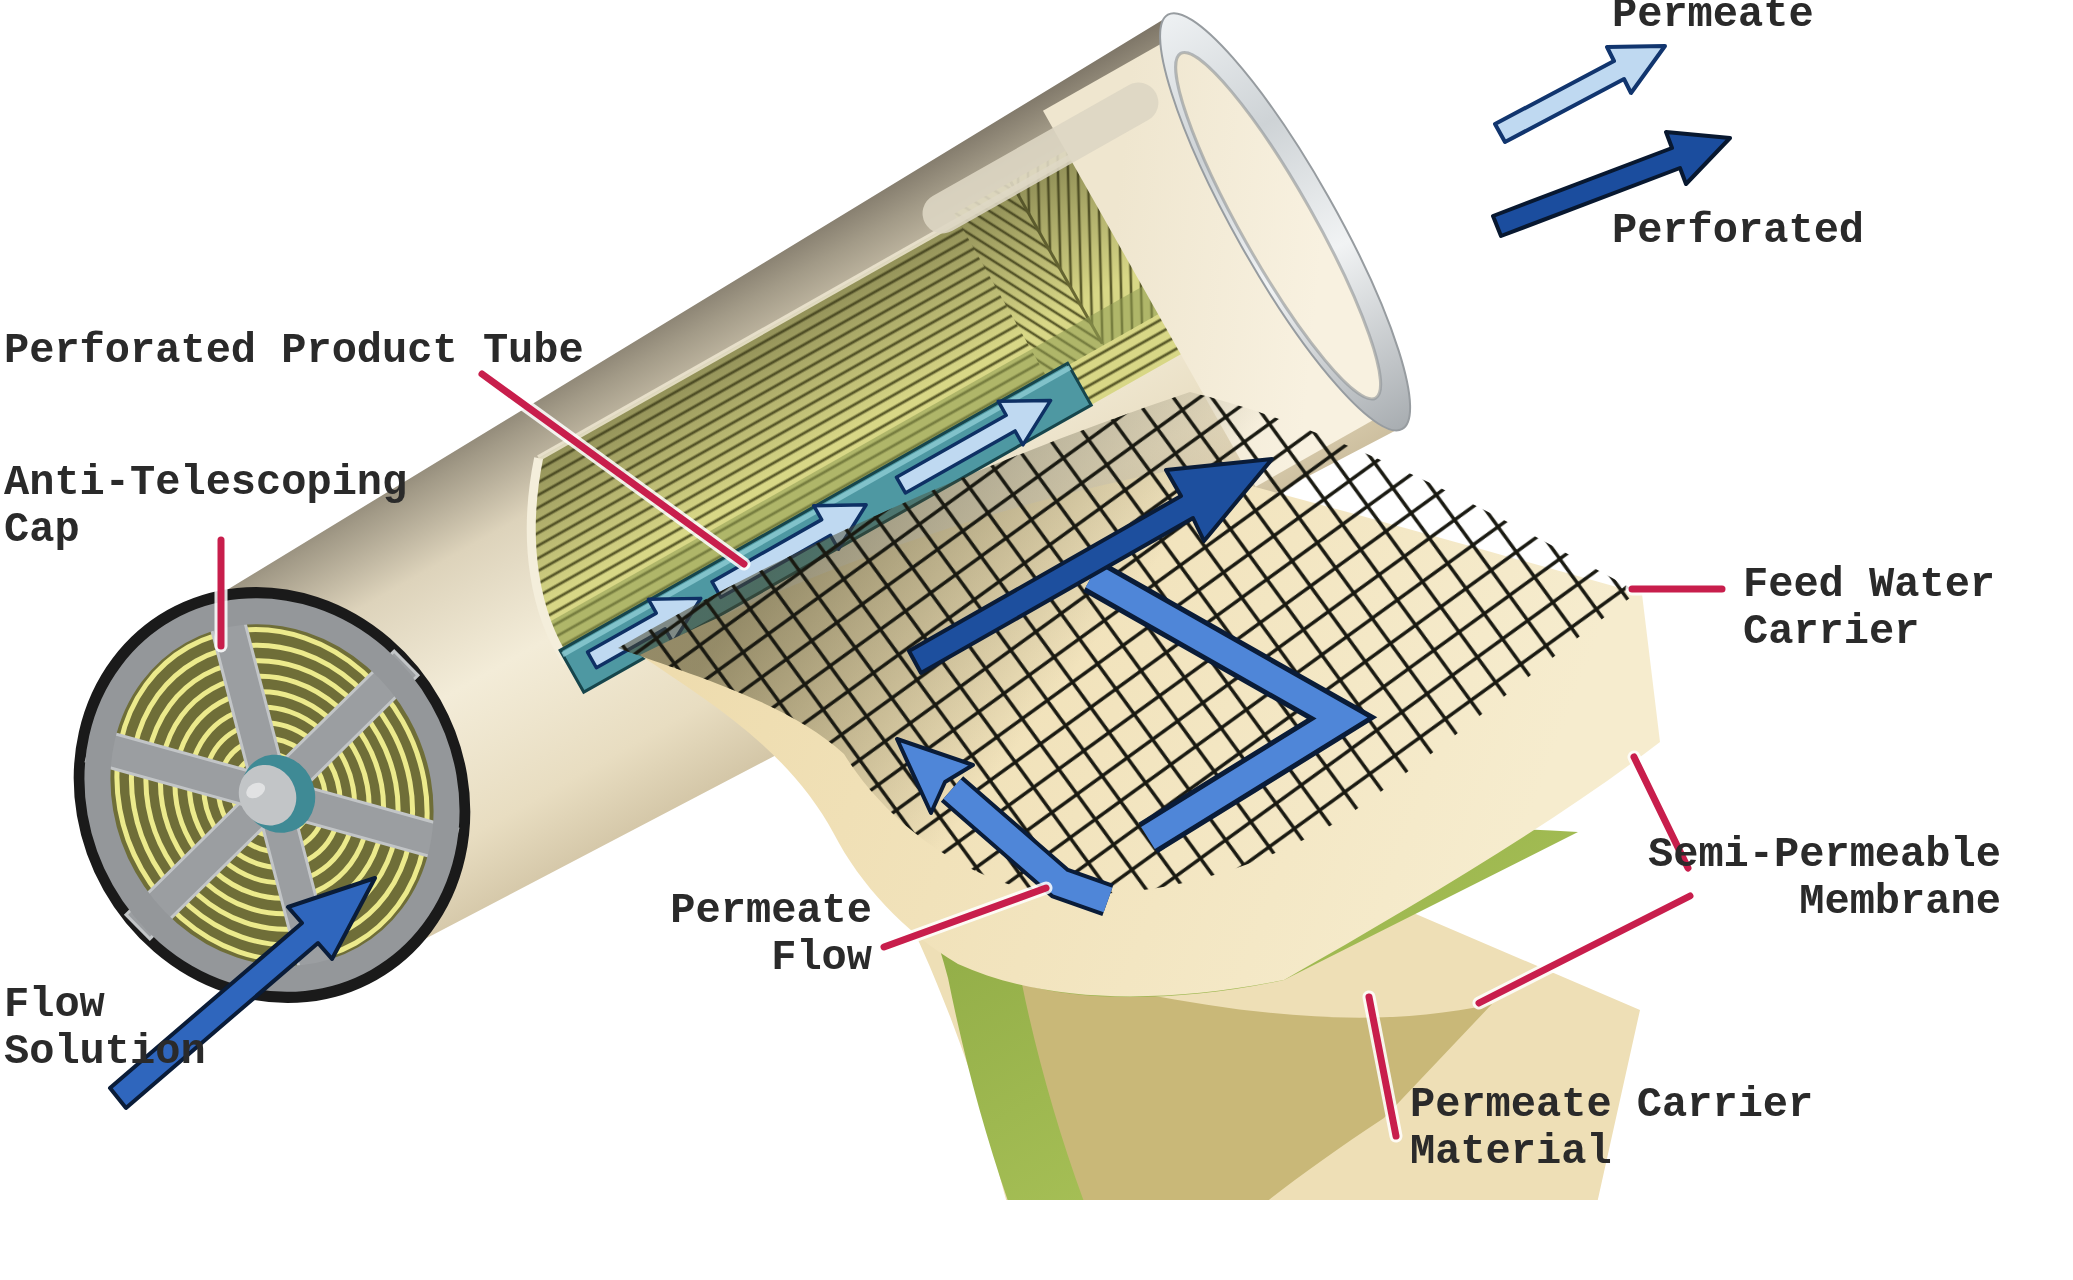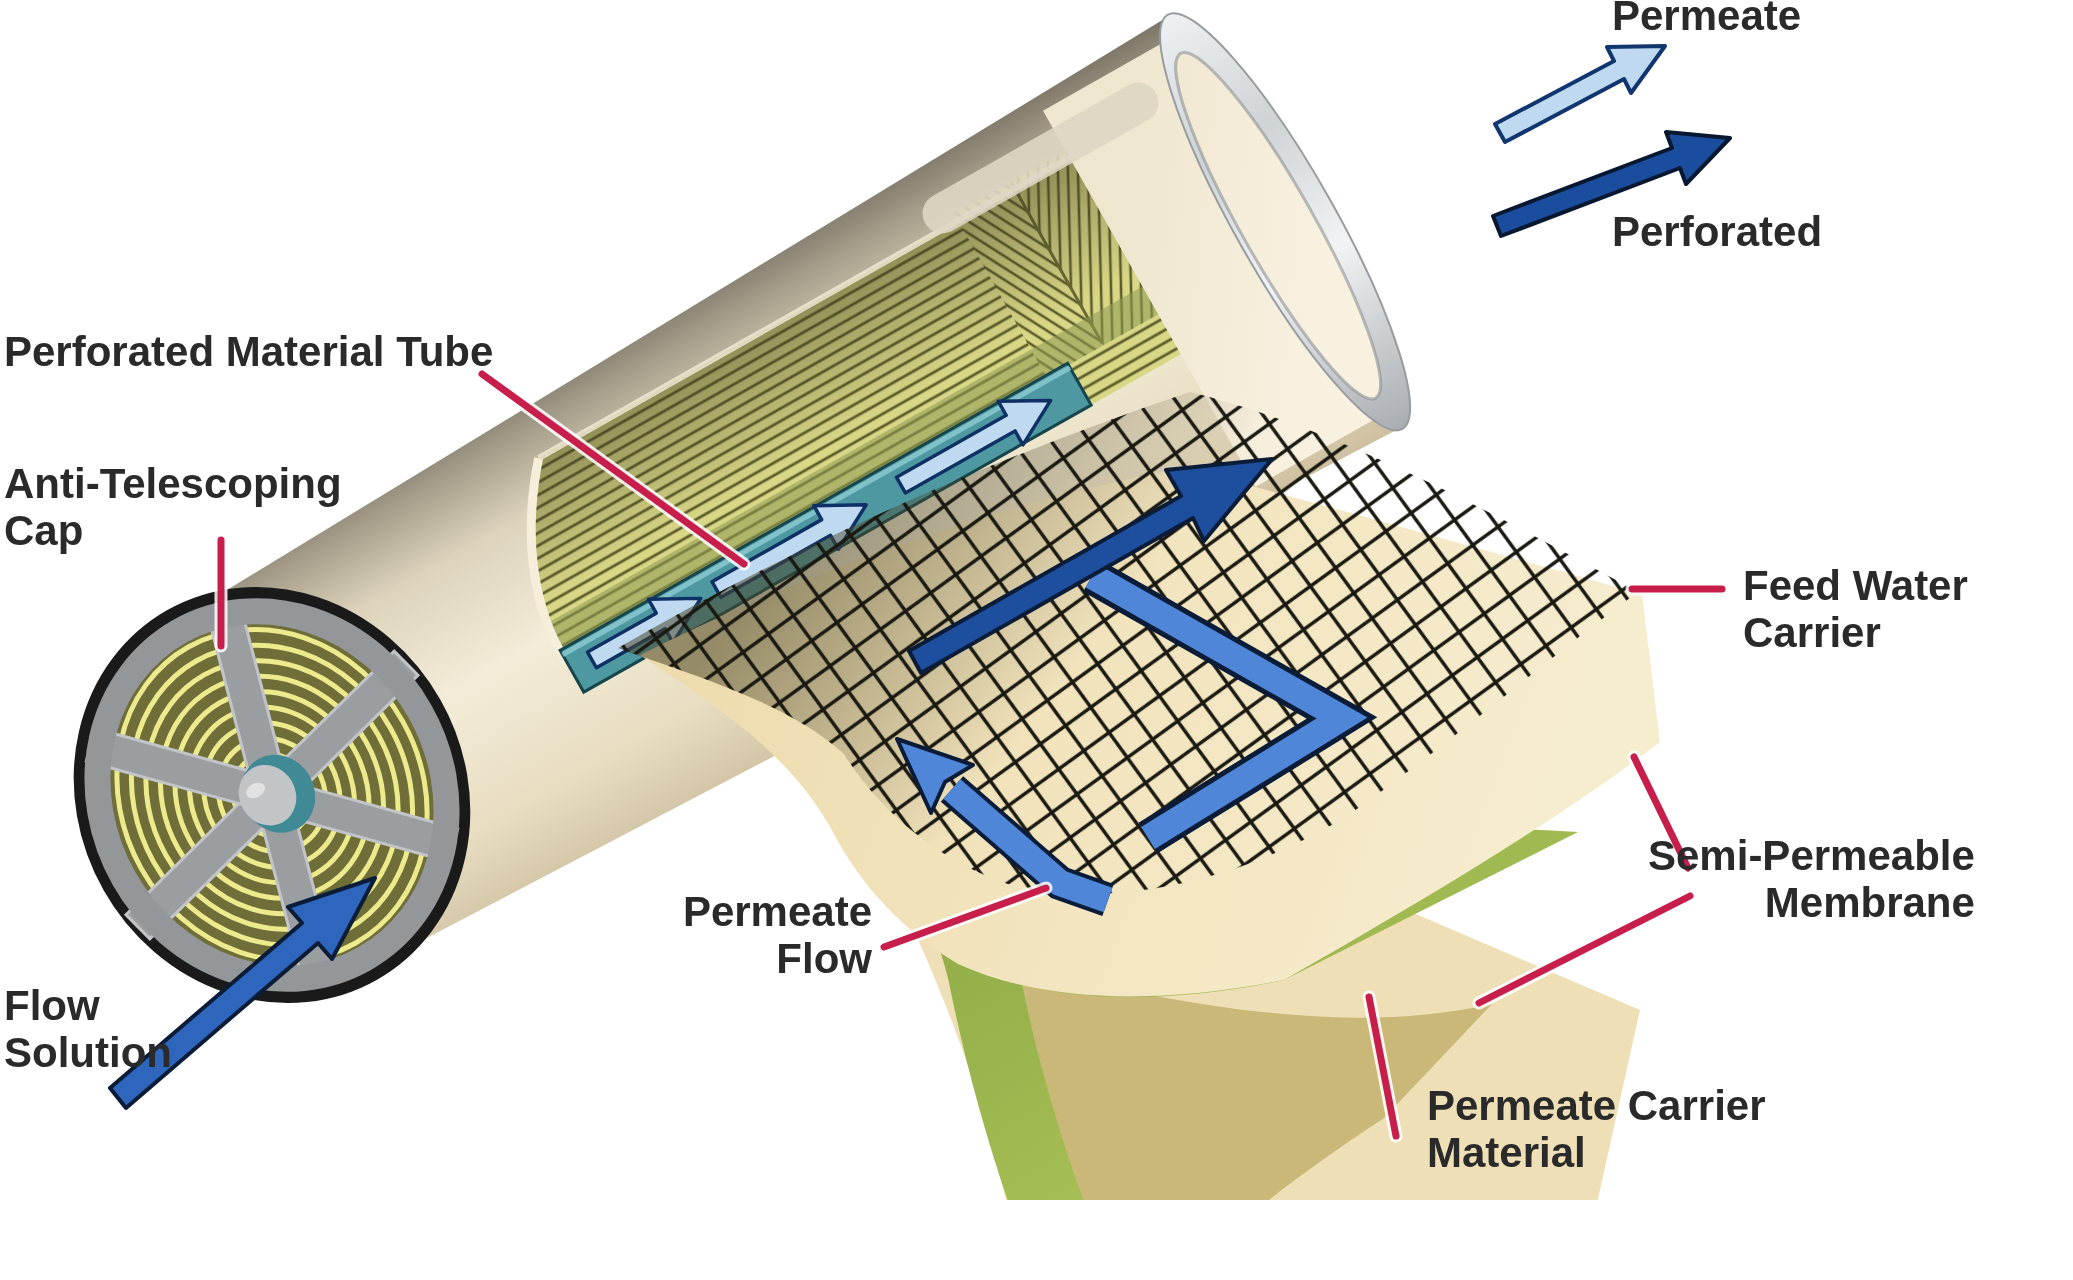--- a/index.html
+++ b/index.html
@@ -1,28 +1,28 @@
 <!DOCTYPE html>
 <html><head>
 <meta charset="utf-8">
 <style>
   html,body{margin:0;padding:0;background:#fff;}
   #stage{position:relative;width:2073px;height:1200px;overflow:hidden;
-         font-family:Liberation Sans, sans-serif;background:#fff;}
+         font-family:Liberation Mono, monospace;background:#fff;}
   #art{position:absolute;left:0;top:0;}
   .lbl{position:absolute;font-weight:700;font-size:42px;line-height:1.13;
        color:#2A2A2A;white-space:pre-line;letter-spacing:0px;}
   #lbl-permeate{left:1612px;top:-8px;}
   #lbl-concentrate{left:1612px;top:208px;}
   #lbl-ppt{left:4px;top:328px;}
   #lbl-atc{left:4px;top:460px;}
   #lbl-feedsol{left:4px;top:982px;}
   #lbl-fwc{left:1743px;top:562px;}
   #lbl-spm{left:1648px;top:832px;text-align:right;}
-  #lbl-pcm{left:1410px;top:1082px;margin-left:17px;}
+  #lbl-pcm{left:1410px;top:1082px;}
   #lbl-pflow{left:520px;top:888px;width:352px;text-align:right;}
 </style>
 </head>
 <body>
 
 <div id="stage">
 
 <svg id="art" width="2073" height="1280" viewBox="0 0 2073 1280">
   <defs>
     <linearGradient id="shellGrad" gradientUnits="userSpaceOnUse" x1="0" y1="-238" x2="0" y2="238">
@@ -198,21 +198,21 @@
       <line x1="1634" y1="757" x2="1688" y2="868"></line>
       <line x1="1690" y1="896" x2="1479" y2="1003"></line>
       <line x1="1369" y1="997" x2="1396" y2="1136"></line>
       <line x1="884" y1="947" x2="1046" y2="888"></line>
     </g>
   </g>
 </svg>
 
 <div class="lbl" id="lbl-permeate">Permeate</div>
 <div class="lbl" id="lbl-concentrate">Perforated</div>
-<div class="lbl" id="lbl-ppt">Perforated Material Tube</div>
+<div class="lbl" id="lbl-ppt">Perforated Product Tube</div>
 <div class="lbl" id="lbl-atc">Anti-Telescoping
 Cap</div>
 <div class="lbl" id="lbl-feedsol">Flow
 Solution</div>
 <div class="lbl" id="lbl-fwc">Feed Water
 Carrier</div>
 <div class="lbl" id="lbl-spm">Semi-Permeable
 Membrane</div>
 <div class="lbl" id="lbl-pcm">Permeate Carrier
 Material</div>

